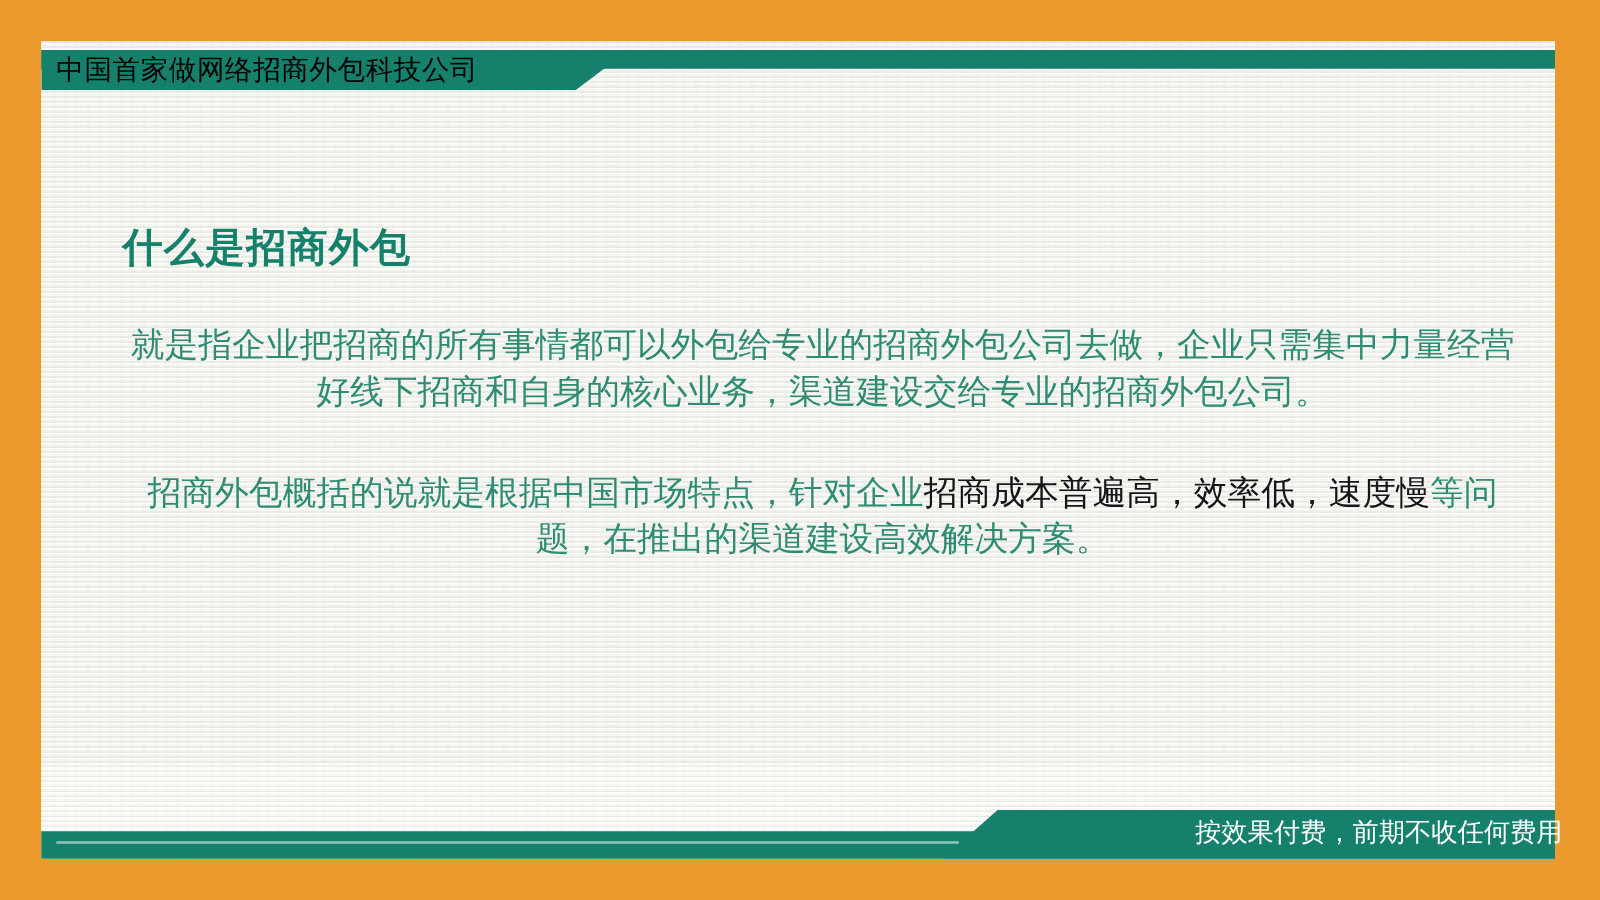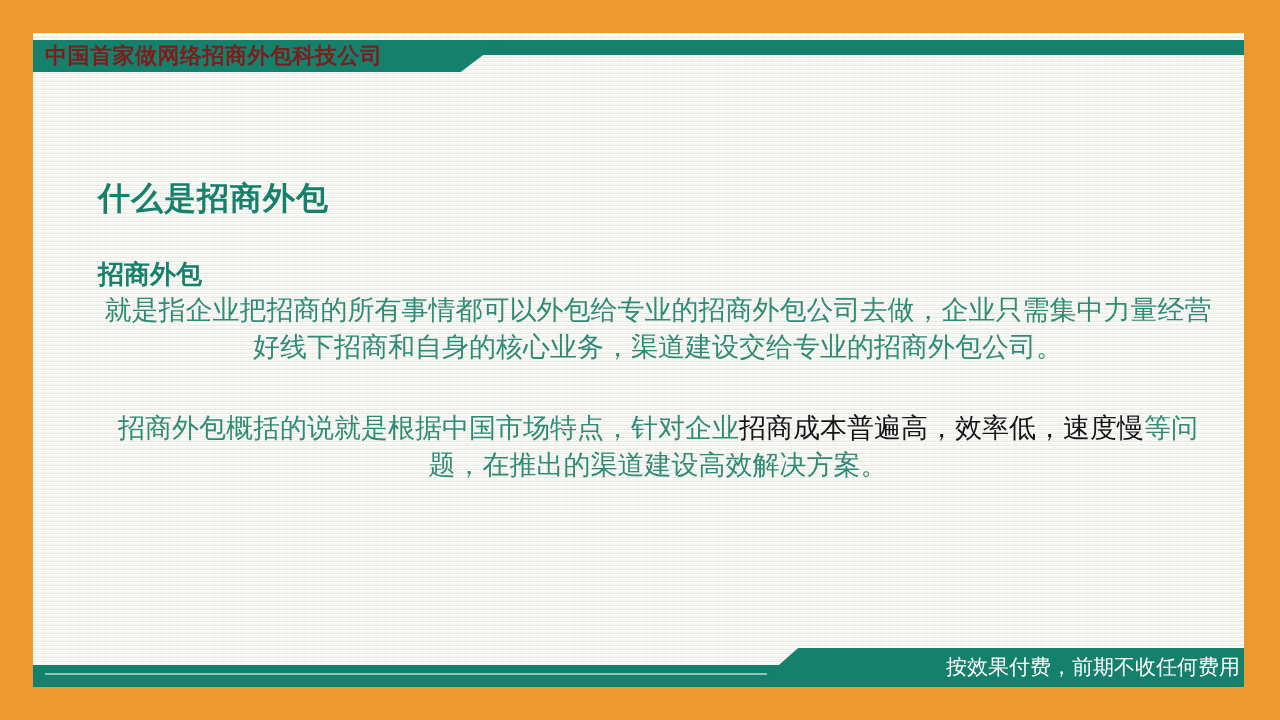--- a/index.html
+++ b/index.html
@@ -78,23 +78,23 @@
     background: #15806B;
     -webkit-clip-path: polygon(0 0, 100% 0, 91% 100%, 0 100%);
     clip-path: polygon(0 0, 100% 0, 91% 100%, 0 100%);
   }
   .header-title {
     position: absolute;
     left: 45px;
     top: 41px;
     height: 30px;
     line-height: 30px;
-    color: #7f1d1d;
+    color: #000000;
     font-size: 22px;
-    font-weight: bold;
+    font-weight: normal;
     letter-spacing: 0.5px;
     white-space: nowrap;
   }
 
   
   .footer-band {
     position: absolute;
     left: 33px;
     top: 648px;
     width: 1211px;
@@ -121,21 +121,21 @@
     right: 0;
     top: 0;
     width: 490px;
     height: 39px;
     background: #15806B;
     -webkit-clip-path: polygon(9% 0, 100% 0, 100% 100%, 0 100%);
     clip-path: polygon(9% 0, 100% 0, 100% 100%, 0 100%);
   }
   .footer-title {
     position: absolute;
-    right: 40px;
+    right: 30px;
     top: 652px;
     height: 30px;
     line-height: 30px;
     color: #FFFFFF;
     font-size: 21px;
     white-space: nowrap;
   }
 
   
   .heading {
@@ -187,21 +187,20 @@
   <div class="header-band">
     <div class="header-strip"></div>
     <div class="header-hairline"></div>
     <div class="header-block"></div>
   </div>
   <div class="header-title">中国首家做网络招商外包科技公司</div>
 
   <div class="heading">什么是招商外包</div>
 
   <div class="body-block">
-    <p class="lead">招商外包</p>
     <p class="para">就是指企业把招商的所有事情都可以外包给专业的招商外包公司去做，企业只需集中力量经营好线下招商和自身的核心业务，渠道建设交给专业的招商外包公司。</p>
     <p class="para para-2">
       <span>招商外包概括的说就是根据中国市场特点，针对企业</span><span class="ink">招商成本普遍高，效率低，速度慢</span><span>等问题，在推出的渠道建设高效解决方案。</span>
     </p>
   </div>
 
   <div class="footer-band">
     <div class="footer-strip"></div>
     <div class="footer-hairline"></div>
     <div class="footer-block"></div>

